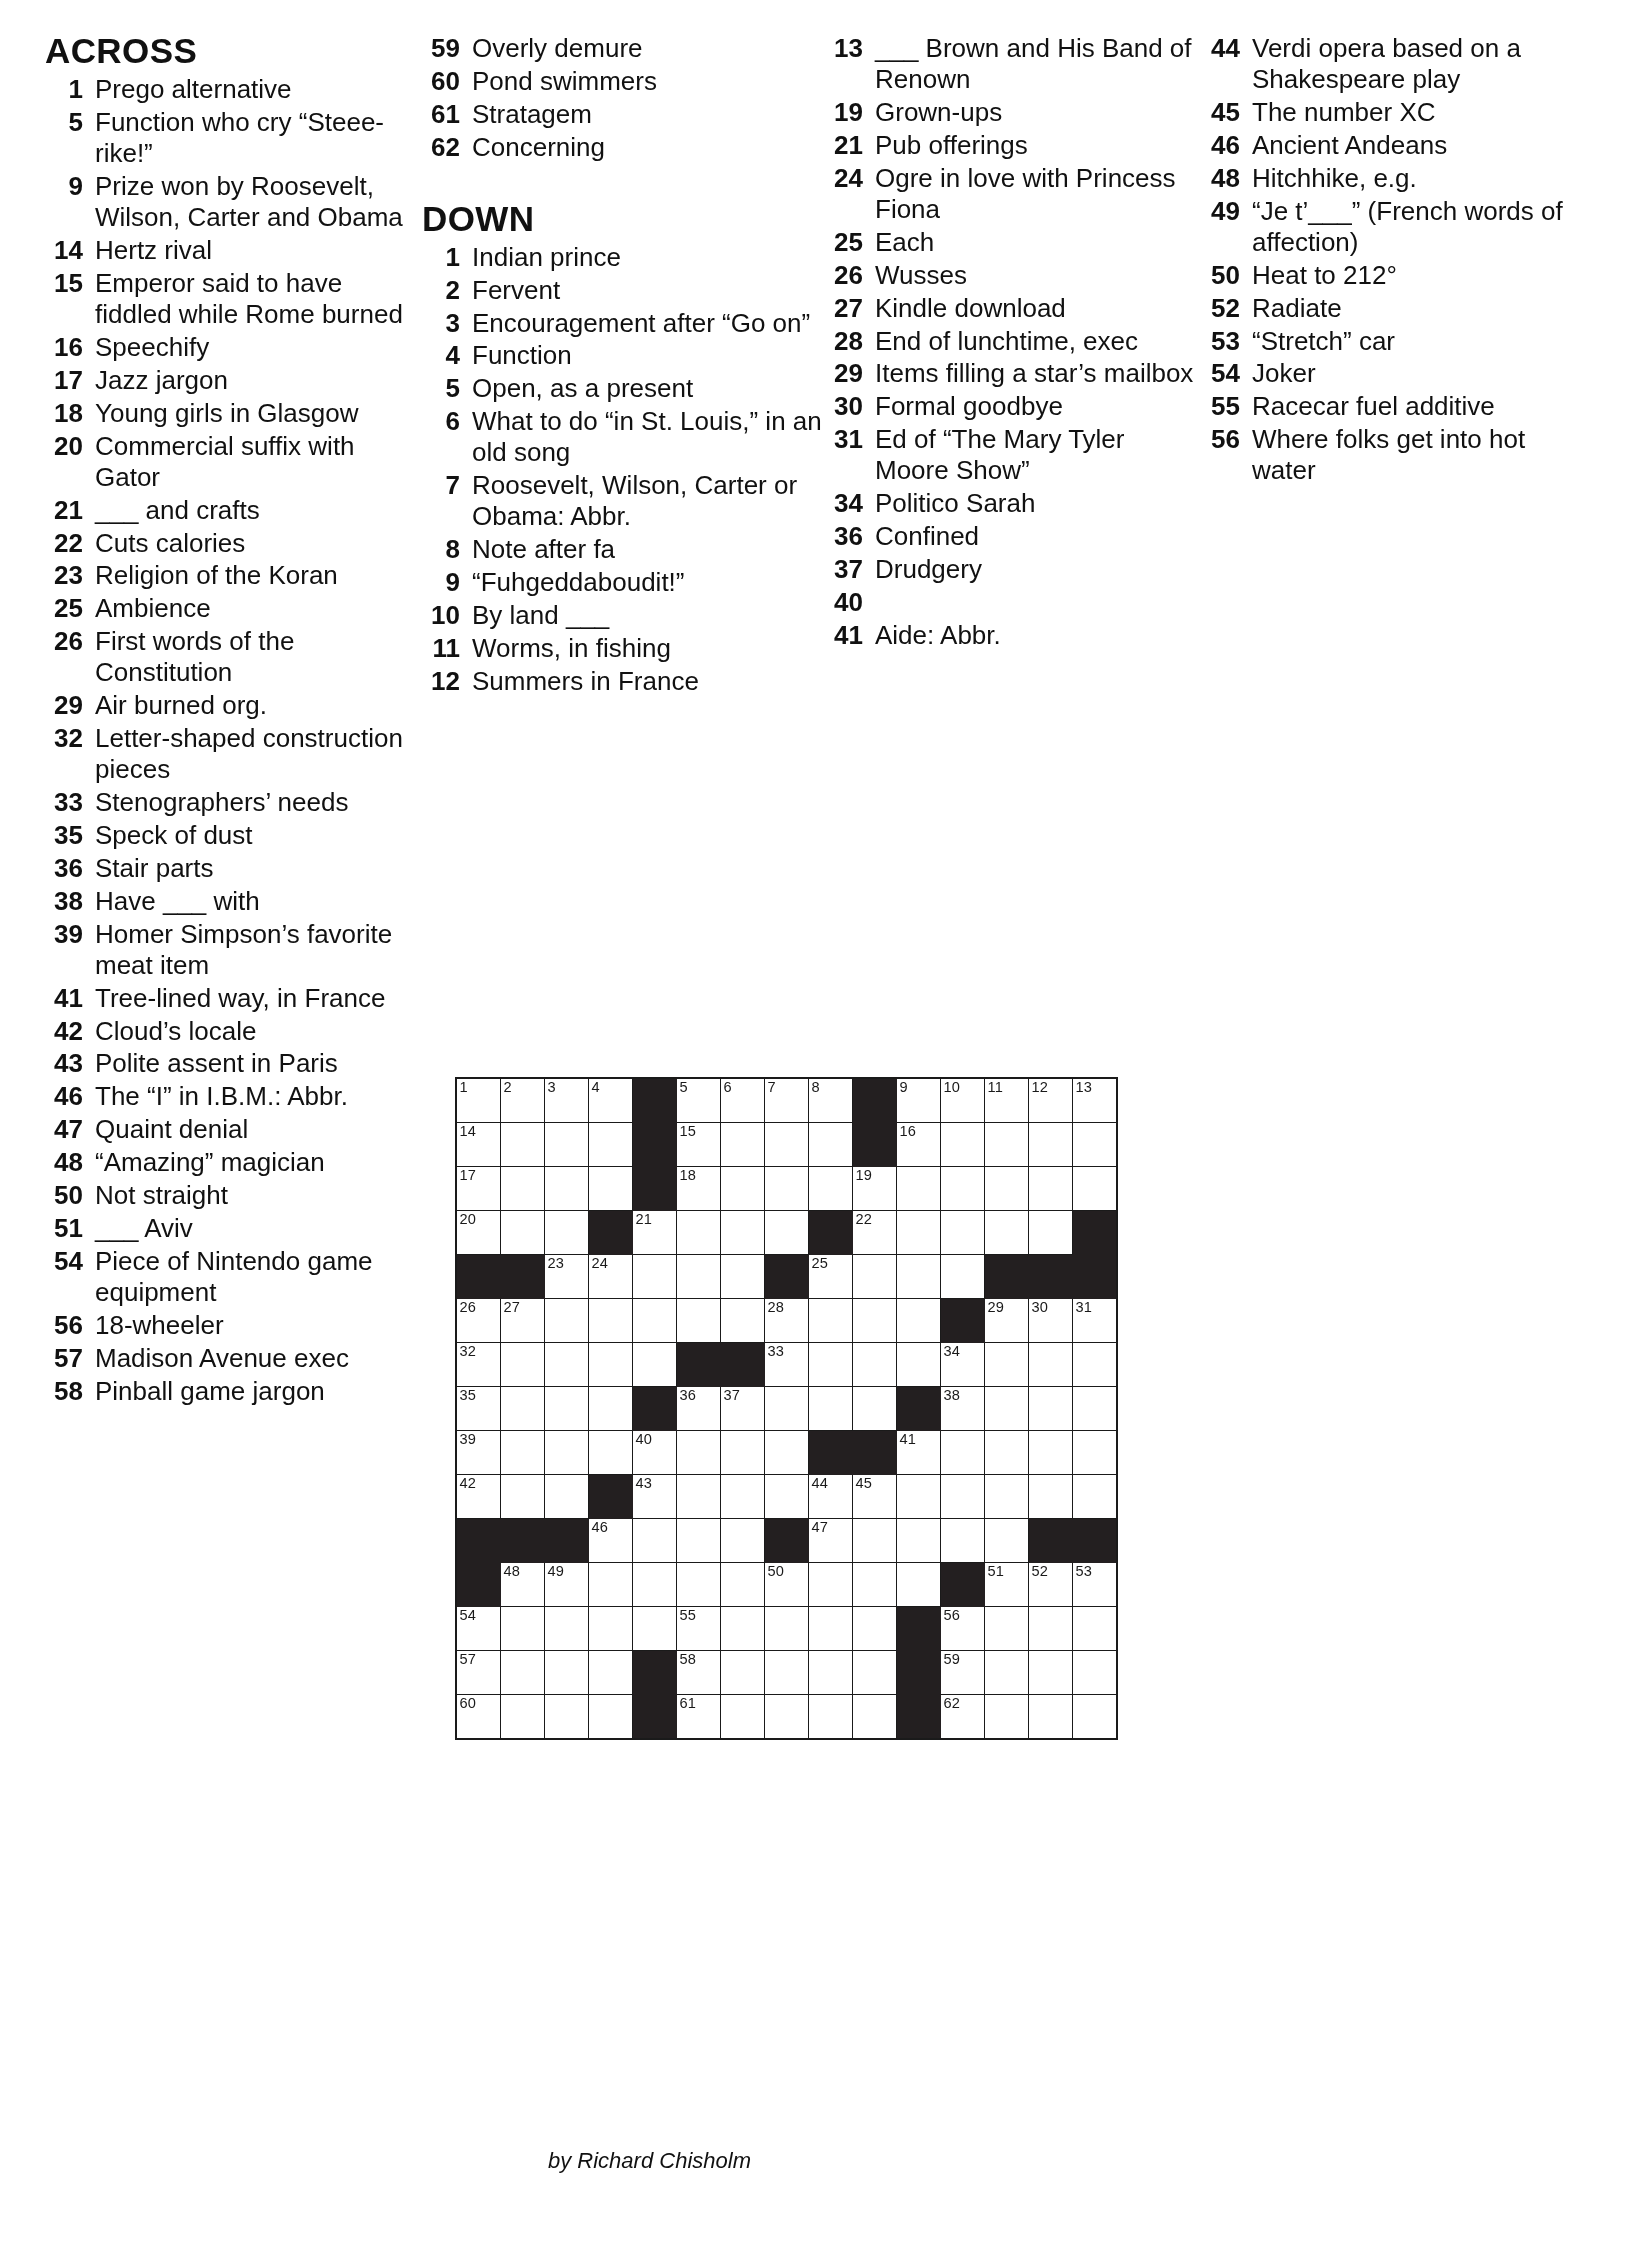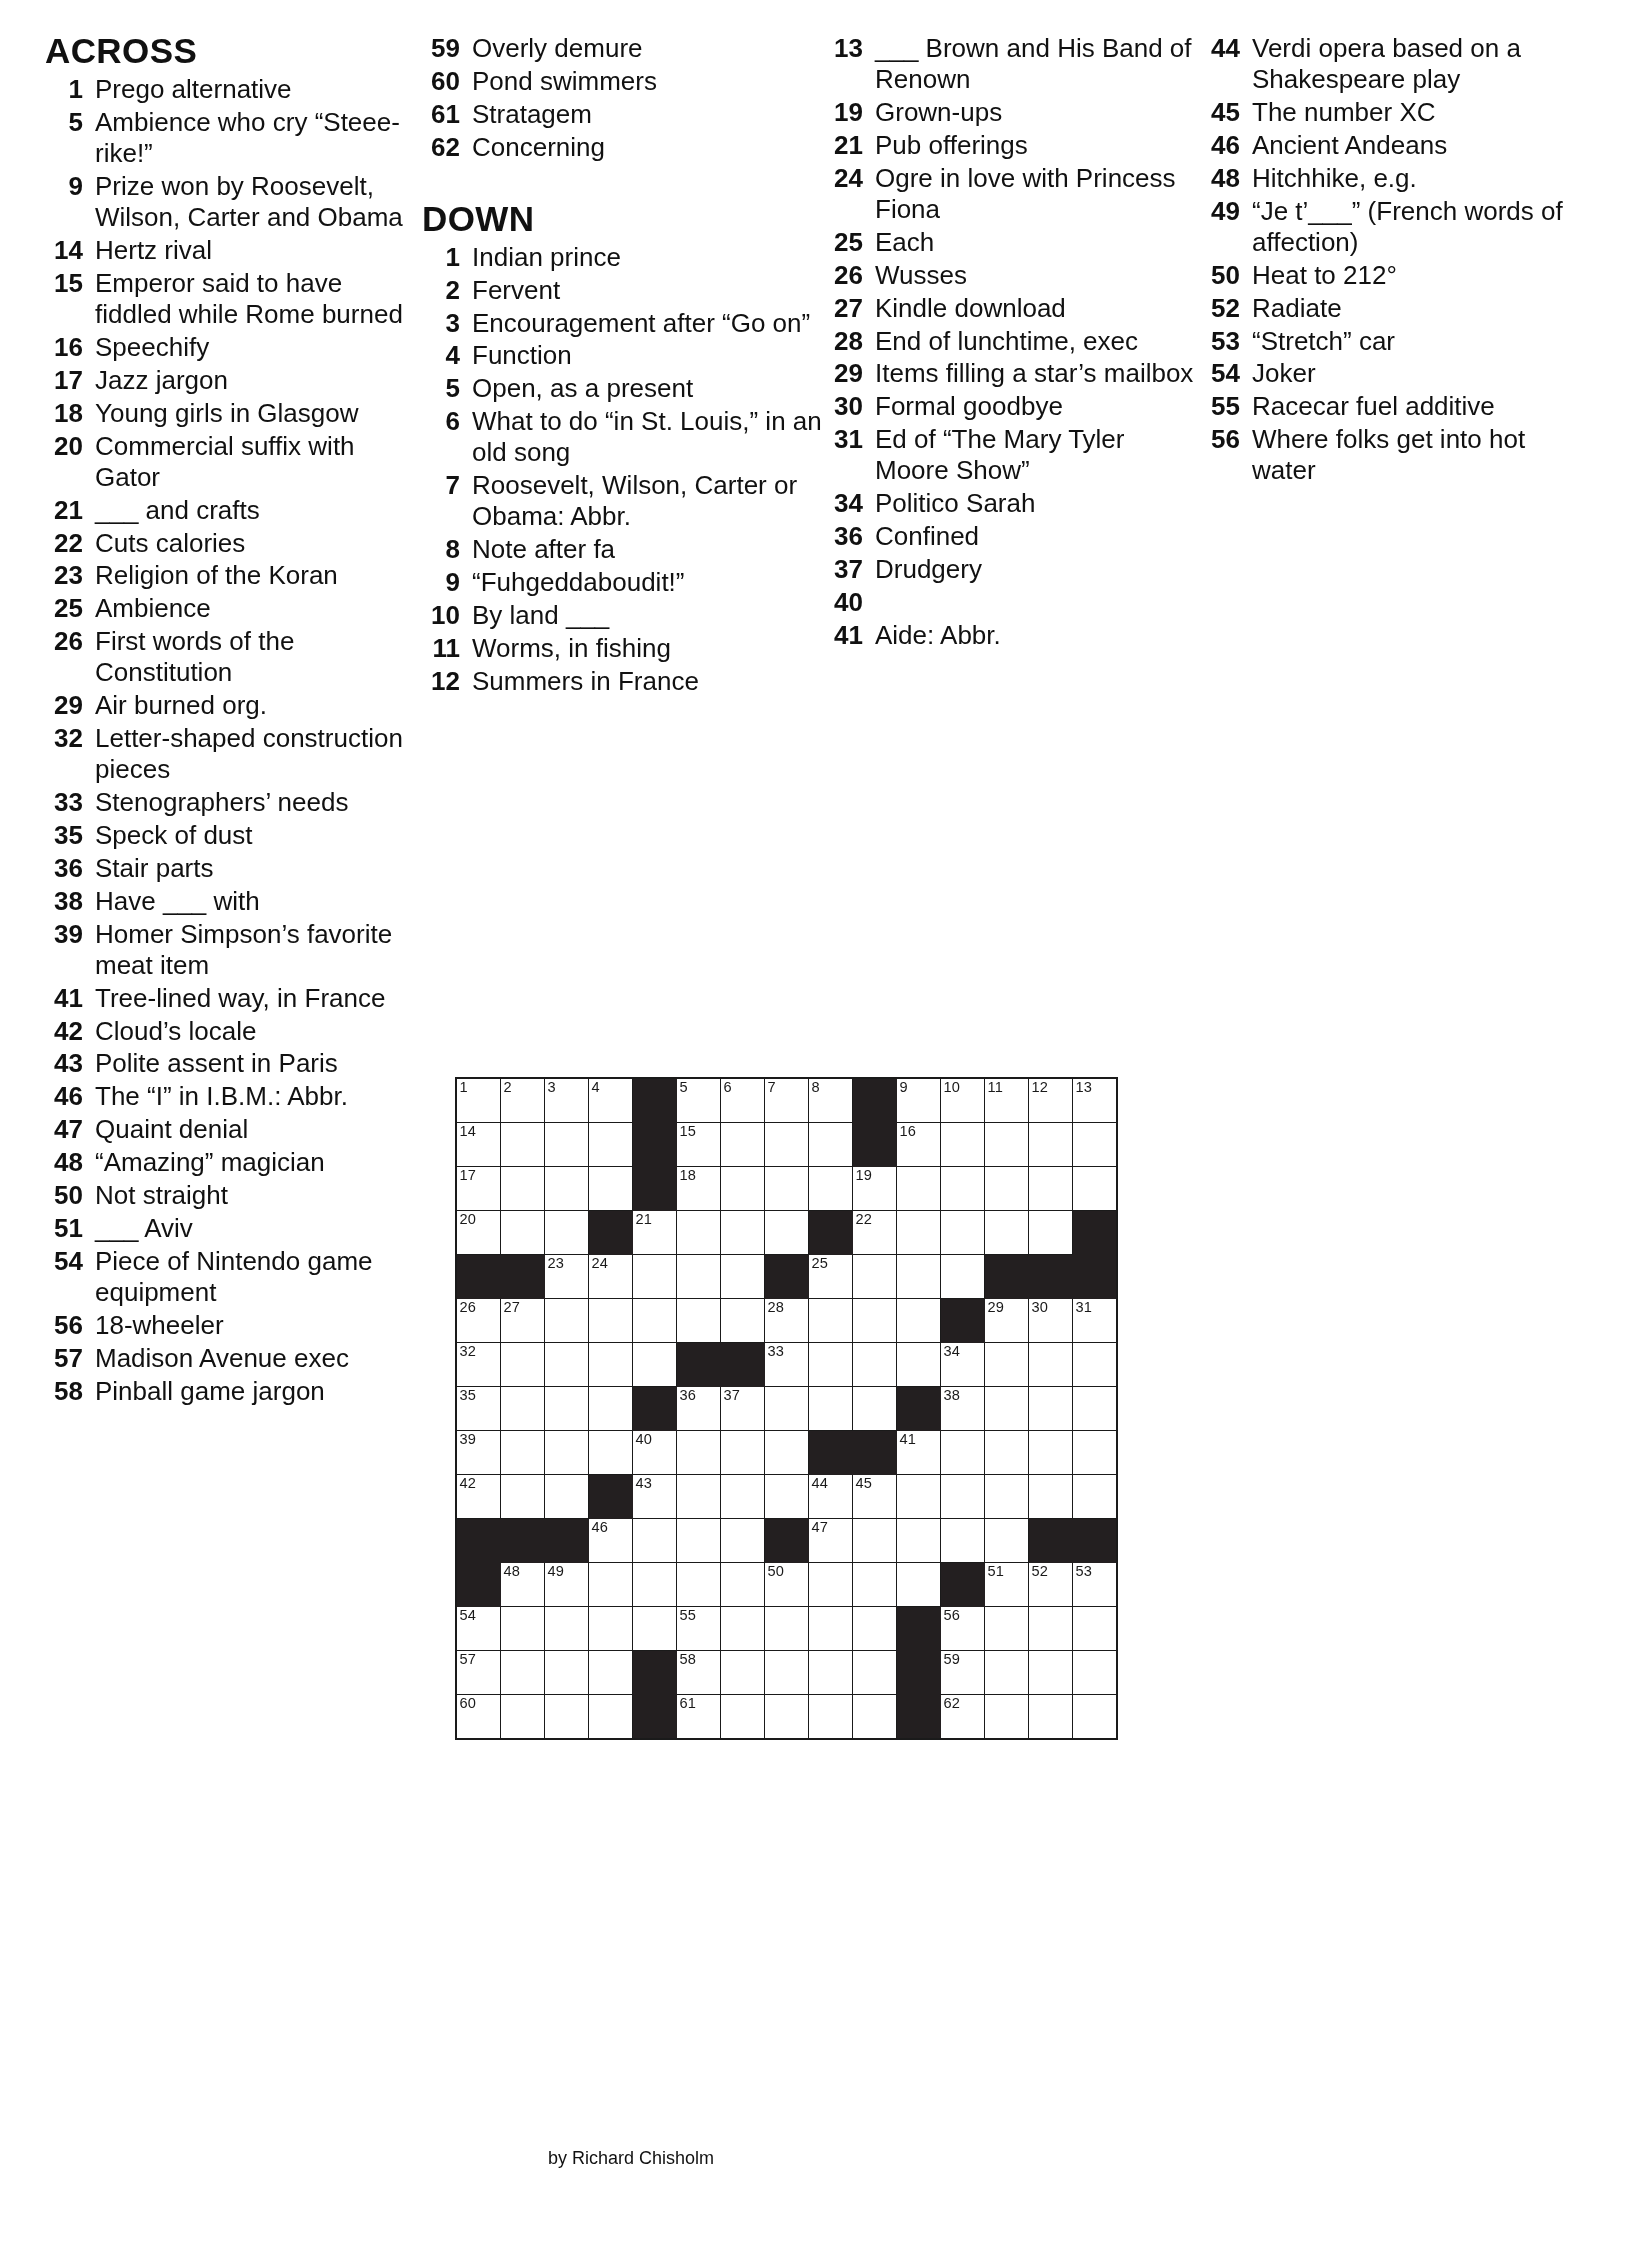--- a/index.html
+++ b/index.html
@@ -81,41 +81,42 @@
     left:2.6px; top:0px;
     font-size:14.6px;
     line-height:16.3px;
     font-family:"Liberation Sans", sans-serif;
     color:#1a1a1a;
   }
 
   .byline {
     position:absolute;
     left:548px; top:2148px;
-    font-size:18px;
+    font-size:22px;
+    font-style:italic;
     color:#111;
   }
 </style>
 </head>
 <body>
 
 <div class="page">
 
   <div class="clue-cols">
 
     <div class="col c1">
       <div class="section-head">ACROSS</div>
       <ul class="clues" id="col1-list">
           <li>
             <span class="num">1</span>
             <span class="txt">Prego alternative</span>
           </li>
           <li>
             <span class="num">5</span>
-            <span class="txt">Ambience who cry “Steee-rike!”</span>
+            <span class="txt">Function who cry “Steee-rike!”</span>
           </li>
           <li>
             <span class="num">9</span>
             <span class="txt">Prize won by Roosevelt, Wilson, Carter and Obama</span>
           </li>
           <li>
             <span class="num">14</span>
             <span class="txt">Hertz rival</span>
           </li>
           <li>

